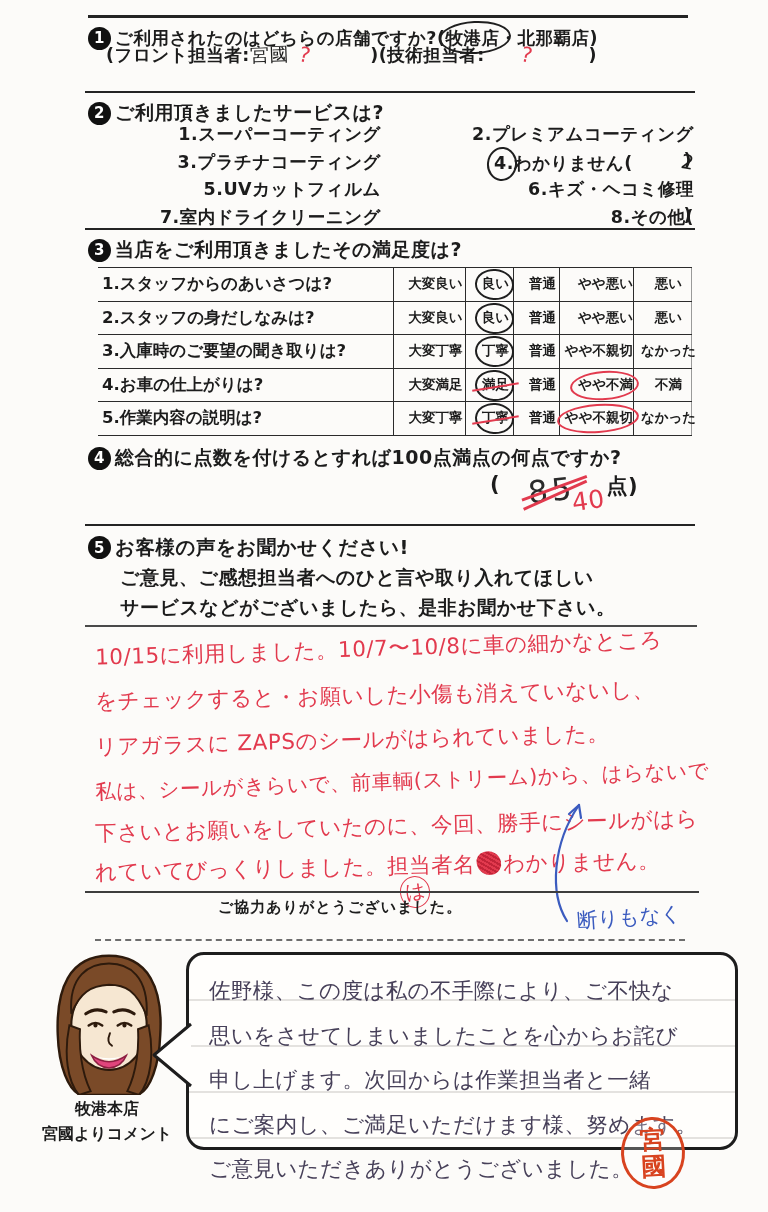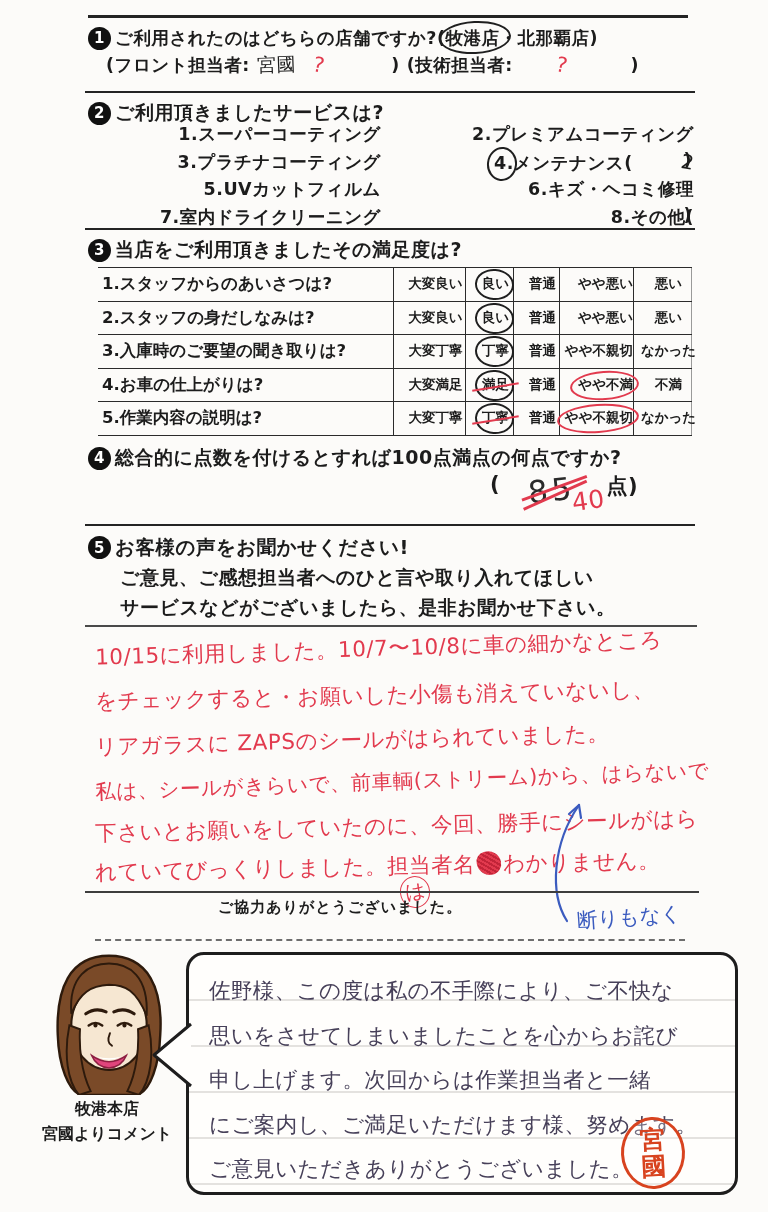--- a/index.html
+++ b/index.html
@@ -35,21 +35,21 @@
     content:""; position:absolute; left:-8px; right:-6px; top:-5px; bottom:-6px;
     border:2.2px solid #e23a4e; border-radius:50%; transform:rotate(-4deg);
   }
   .strike-red::before{
     content:""; position:absolute; left:-10px; right:-10px; top:55%; height:2.4px;
     background:#e23a4e; transform:rotate(-9deg); z-index:3;
   }
 
   
   .q1-line1 { left:88px; top:26px; display:flex; align-items:center; font-size:17.5px; }
-  .q1-line2 { left:106px; top:52px; font-size:17.5px; display:flex; align-items:center;gap:7px; }
+  .q1-line2 { left:106px; top:42px; font-size:17.5px; display:flex; align-items:center; }
   .hand-black { font-weight:400; font-size:19px; transform:rotate(-2deg); display:inline-block; }
   .red-q { color:#e23a4e; font-weight:400; font-size:21px; display:inline-block; transform:rotate(12deg); }
 
   
   .q2-title { left:88px; top:100px; display:flex; align-items:center; font-size:19px; }
   .q2-grid {
     left:128px; top:122px; width:566px;
     display:grid; grid-template-columns:253px 313px; grid-auto-rows:27.5px;
     font-size:17.5px;
     text-align:right;
@@ -112,21 +112,21 @@
 
   
   .thanks { left:218px; top:898px; font-size:15px; letter-spacing:1px; }
   .blue-note { left:577px; top:903px; color:#3b5bbf; font-weight:400; font-size:20.5px; transform:rotate(-4deg); white-space:nowrap; }
   .dashed { left:95px; top:939px; width:590px; border-top:2px dashed #6d6d6d; }
 
   
   .avatar-box { left:30px; top:950px; width:158px; text-align:center; }
   .caption { left:22px; top:1096px; width:170px; text-align:center; font-size:16px; font-weight:600; line-height:25px; }
   .bubble {
-    left:186px; top:952px; width:552px; height:243px;
+    left:186px; top:952px; width:552px; height:198px;
     border:3px solid #1d1d1d; border-radius:18px;
     background:
       repeating-linear-gradient(to bottom, rgba(0,0,0,0) 0 44px, #e4e2df 44px 46px);
     background-color:#fffefc;
     padding:14px 18px 10px 20px; z-index:1;
   }
   .bubble-line {
     color:#474059; font-weight:400; font-size:21.5px; line-height:44.5px;
     white-space:nowrap; letter-spacing:0.4px;
   }
@@ -172,21 +172,21 @@
   <div class="q2-item">
     <span>1.</span><span>スーパーコーティング</span>
   </div>
   <div class="q2-item">
     <span>2.</span><span>プレミアムコーティング</span>
   </div>
   <div class="q2-item">
     <span>3.</span><span>プラチナコーティング</span>
   </div>
   <div class="q2-item">
-    <span class="circ circ-num">4.</span><span>メンテナンス(</span><span class="hand-val">2</span><span class="paren-close-right">)</span>
+    <span class="circ circ-num">4.</span><span>わかりません(</span><span class="hand-val">2</span><span class="paren-close-right">)</span>
   </div>
   <div class="q2-item">
     <span>5.</span><span>UVカットフィルム</span>
   </div>
   <div class="q2-item">
     <span>6.</span><span>キズ・ヘコミ修理</span>
   </div>
   <div class="q2-item">
     <span>7.</span><span>室内ドライクリーニング</span>
   </div>

